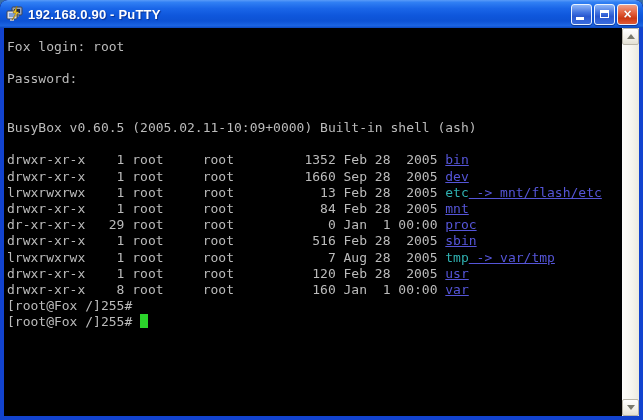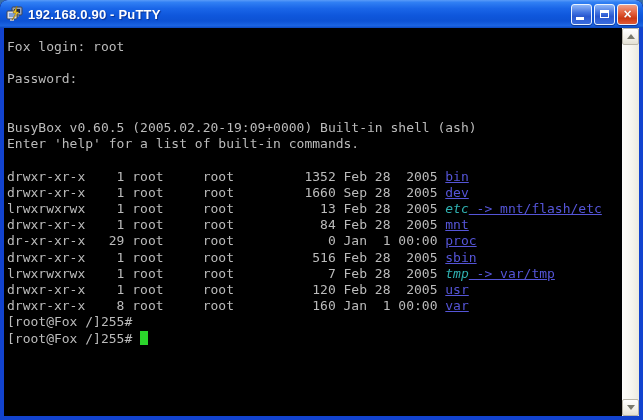--- a/index.html
+++ b/index.html
@@ -66,21 +66,21 @@
     padding: 11px 0 12px 3px;
     overflow: hidden; cursor: text;
   }
   .term-line {
     font-family: "DejaVu Sans Mono", "Liberation Mono", monospace;
     font-size: 13px; line-height: 16.2px;
     white-space: pre; color: var(--c-def, #bbbbbb);
   }
   .seg-default    { color: var(--c-def, #bbbbbb); }
   .seg-directory  { color: var(--c-dir, #5555d8); text-decoration: underline; }
-  .seg-symlink    { color: var(--c-sym, #2fb0b0); font-style: italic; }
+  .seg-symlink    { color: var(--c-sym, #2fb0b0); }
   .seg-executable { color: var(--c-exe, #3fc43f); }
   .cursor {
     display: inline-block; width: 8px; height: 14px;
     background: var(--c-cur, #2bd42b); vertical-align: -2px;
   }
 
   
   .scrollbar {
     flex: 0 0 17px; width: 17px;
     display: flex; flex-direction: column;
@@ -135,30 +135,29 @@
   </div>
 
   <div class="body">
     <div class="terminal">
       <div id="term-lines">
           <div class="term-line"><span class="seg-default">Fox login: root</span></div>
           <div class="term-line">&nbsp;</div>
           <div class="term-line"><span class="seg-default">Password:</span></div>
           <div class="term-line">&nbsp;</div>
           <div class="term-line">&nbsp;</div>
-          <div class="term-line"><span class="seg-default">BusyBox v0.60.5 (2005.02.20-19:09+0000) Built-in shell (ash)</span></div>
-          <div class="term-line"><span class="seg-default">Enter 'help' for a list of built-in commands.</span></div>
+          <div class="term-line"><span class="seg-default">BusyBox v0.60.5 (2005.02.11-10:09+0000) Built-in shell (ash)</span></div>
           <div class="term-line">&nbsp;</div>
           <div class="term-line"><span class="seg-default">drwxr-xr-x    1 root     root         1352 Feb 28  2005 </span><span class="seg-directory">bin</span></div>
           <div class="term-line"><span class="seg-default">drwxr-xr-x    1 root     root         1660 Sep 28  2005 </span><span class="seg-directory">dev</span></div>
           <div class="term-line"><span class="seg-default">lrwxrwxrwx    1 root     root           13 Feb 28  2005 </span><span class="seg-symlink">etc</span><span class="seg-directory"> -&gt; mnt/flash/etc</span></div>
           <div class="term-line"><span class="seg-default">drwxr-xr-x    1 root     root           84 Feb 28  2005 </span><span class="seg-directory">mnt</span></div>
           <div class="term-line"><span class="seg-default">dr-xr-xr-x   29 root     root            0 Jan  1 00:00 </span><span class="seg-directory">proc</span></div>
           <div class="term-line"><span class="seg-default">drwxr-xr-x    1 root     root          516 Feb 28  2005 </span><span class="seg-directory">sbin</span></div>
-          <div class="term-line"><span class="seg-default">lrwxrwxrwx    1 root     root            7 Feb 28  2005 </span><span class="seg-symlink">tmp</span><span class="seg-directory"> -&gt; var/tmp</span></div>
+          <div class="term-line"><span class="seg-default">lrwxrwxrwx    1 root     root            7 Aug 28  2005 </span><span class="seg-symlink">tmp</span><span class="seg-directory"> -&gt; var/tmp</span></div>
           <div class="term-line"><span class="seg-default">drwxr-xr-x    1 root     root          120 Feb 28  2005 </span><span class="seg-directory">usr</span></div>
           <div class="term-line"><span class="seg-default">drwxr-xr-x    8 root     root          160 Jan  1 00:00 </span><span class="seg-directory">var</span></div>
           <div class="term-line"><span class="seg-default">[root@Fox /]255#</span></div>
           <div class="term-line"><span class="seg-default">[root@Fox /]255# </span><span class="cursor"></span></div>
         </div>
     </div>
     <div class="scrollbar">
       <div class="sb-btn">
         <span class="tri-up"></span>
       </div>

